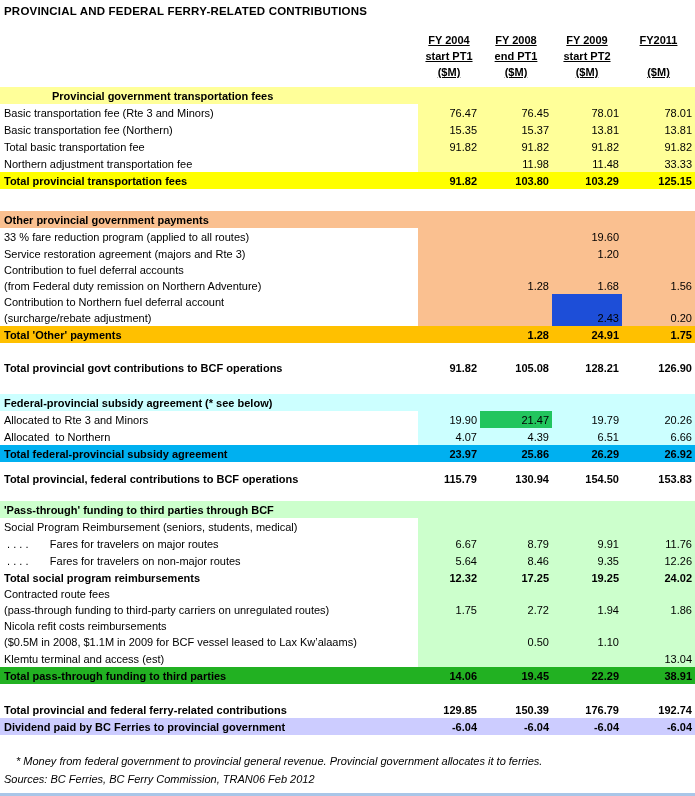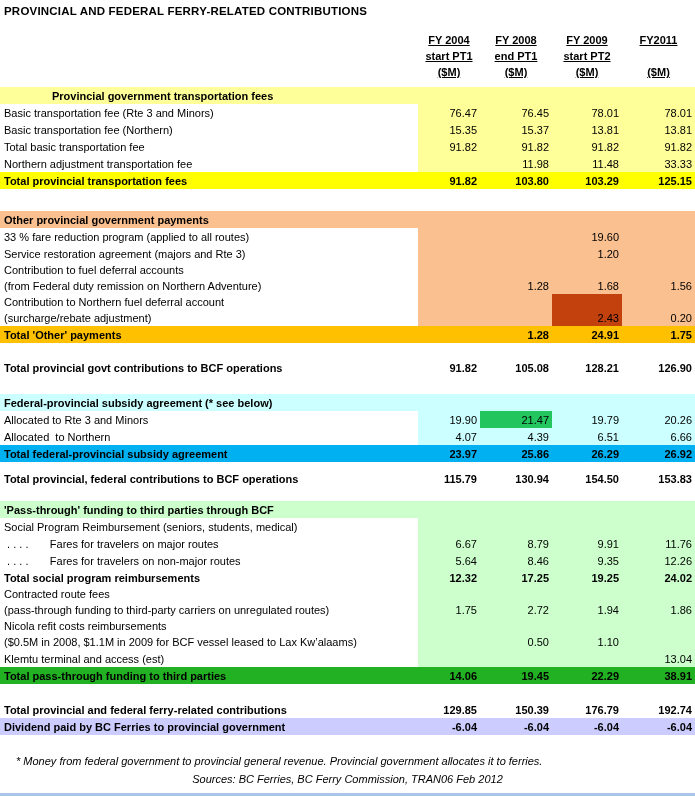--- a/index.html
+++ b/index.html
@@ -21,21 +21,21 @@
     line-height:16px;min-height:17px;
   }
   .row .label{padding-left:4px;white-space:pre-wrap;display:flex;align-items:flex-end;}
   .row .val{text-align:right;padding-right:3px;display:flex;justify-content:flex-end;align-items:flex-end;}
   .t-section .label{font-weight:bold;grid-column:1 / -1;}
   .t-total{font-weight:bold;}
   .t-grand{font-weight:bold;}
   .bold{font-weight:bold;}
   .spacer{width:100%;}
   .footnote{font-style:italic;padding-left:16px;margin-top:18px;line-height:16px;}
-  .sources{font-style:italic;display:flex;justify-content:center;
+  .sources{font-style:italic;display:flex;justify-content:flex-start;
     padding:2px 4px 0 4px;line-height:16px;}
   .bottomline{position:absolute;left:0;right:0;bottom:0;height:3px;}
 </style>
 </head>
 <body>
 
 <div class="page">
 
   <div class="title">PROVINCIAL AND FEDERAL FERRY-RELATED CONTRIBUTIONS</div>
 
@@ -126,21 +126,21 @@
         <div class="val" style="background: rgb(250, 192, 144);"></div>
         <div class="val" style="background: rgb(250, 192, 144);">1.28</div>
         <div class="val" style="background: rgb(250, 192, 144);">1.68</div>
         <div class="val" style="background: rgb(250, 192, 144);">1.56</div>
       </div>
       <div class="row t-data">
         <div class="label">Contribution to Northern fuel deferral account
 (surcharge/rebate adjustment)</div>
         <div class="val" style="background: rgb(250, 192, 144);"></div>
         <div class="val" style="background: rgb(250, 192, 144);"></div>
-        <div class="val" style="background: #c2410c;">2.43</div>
+        <div class="val" style="background: #1d4ed8;">2.43</div>
         <div class="val" style="background: rgb(250, 192, 144);">0.20</div>
       </div>
       <div class="row t-total" style="background: rgb(255, 192, 0);">
         <div class="label">Total 'Other' payments</div>
         <div class="val"></div>
         <div class="val">1.28</div>
         <div class="val">24.91</div>
         <div class="val">1.75</div>
       </div>
       <div class="spacer" style="height: 16px;"></div>

